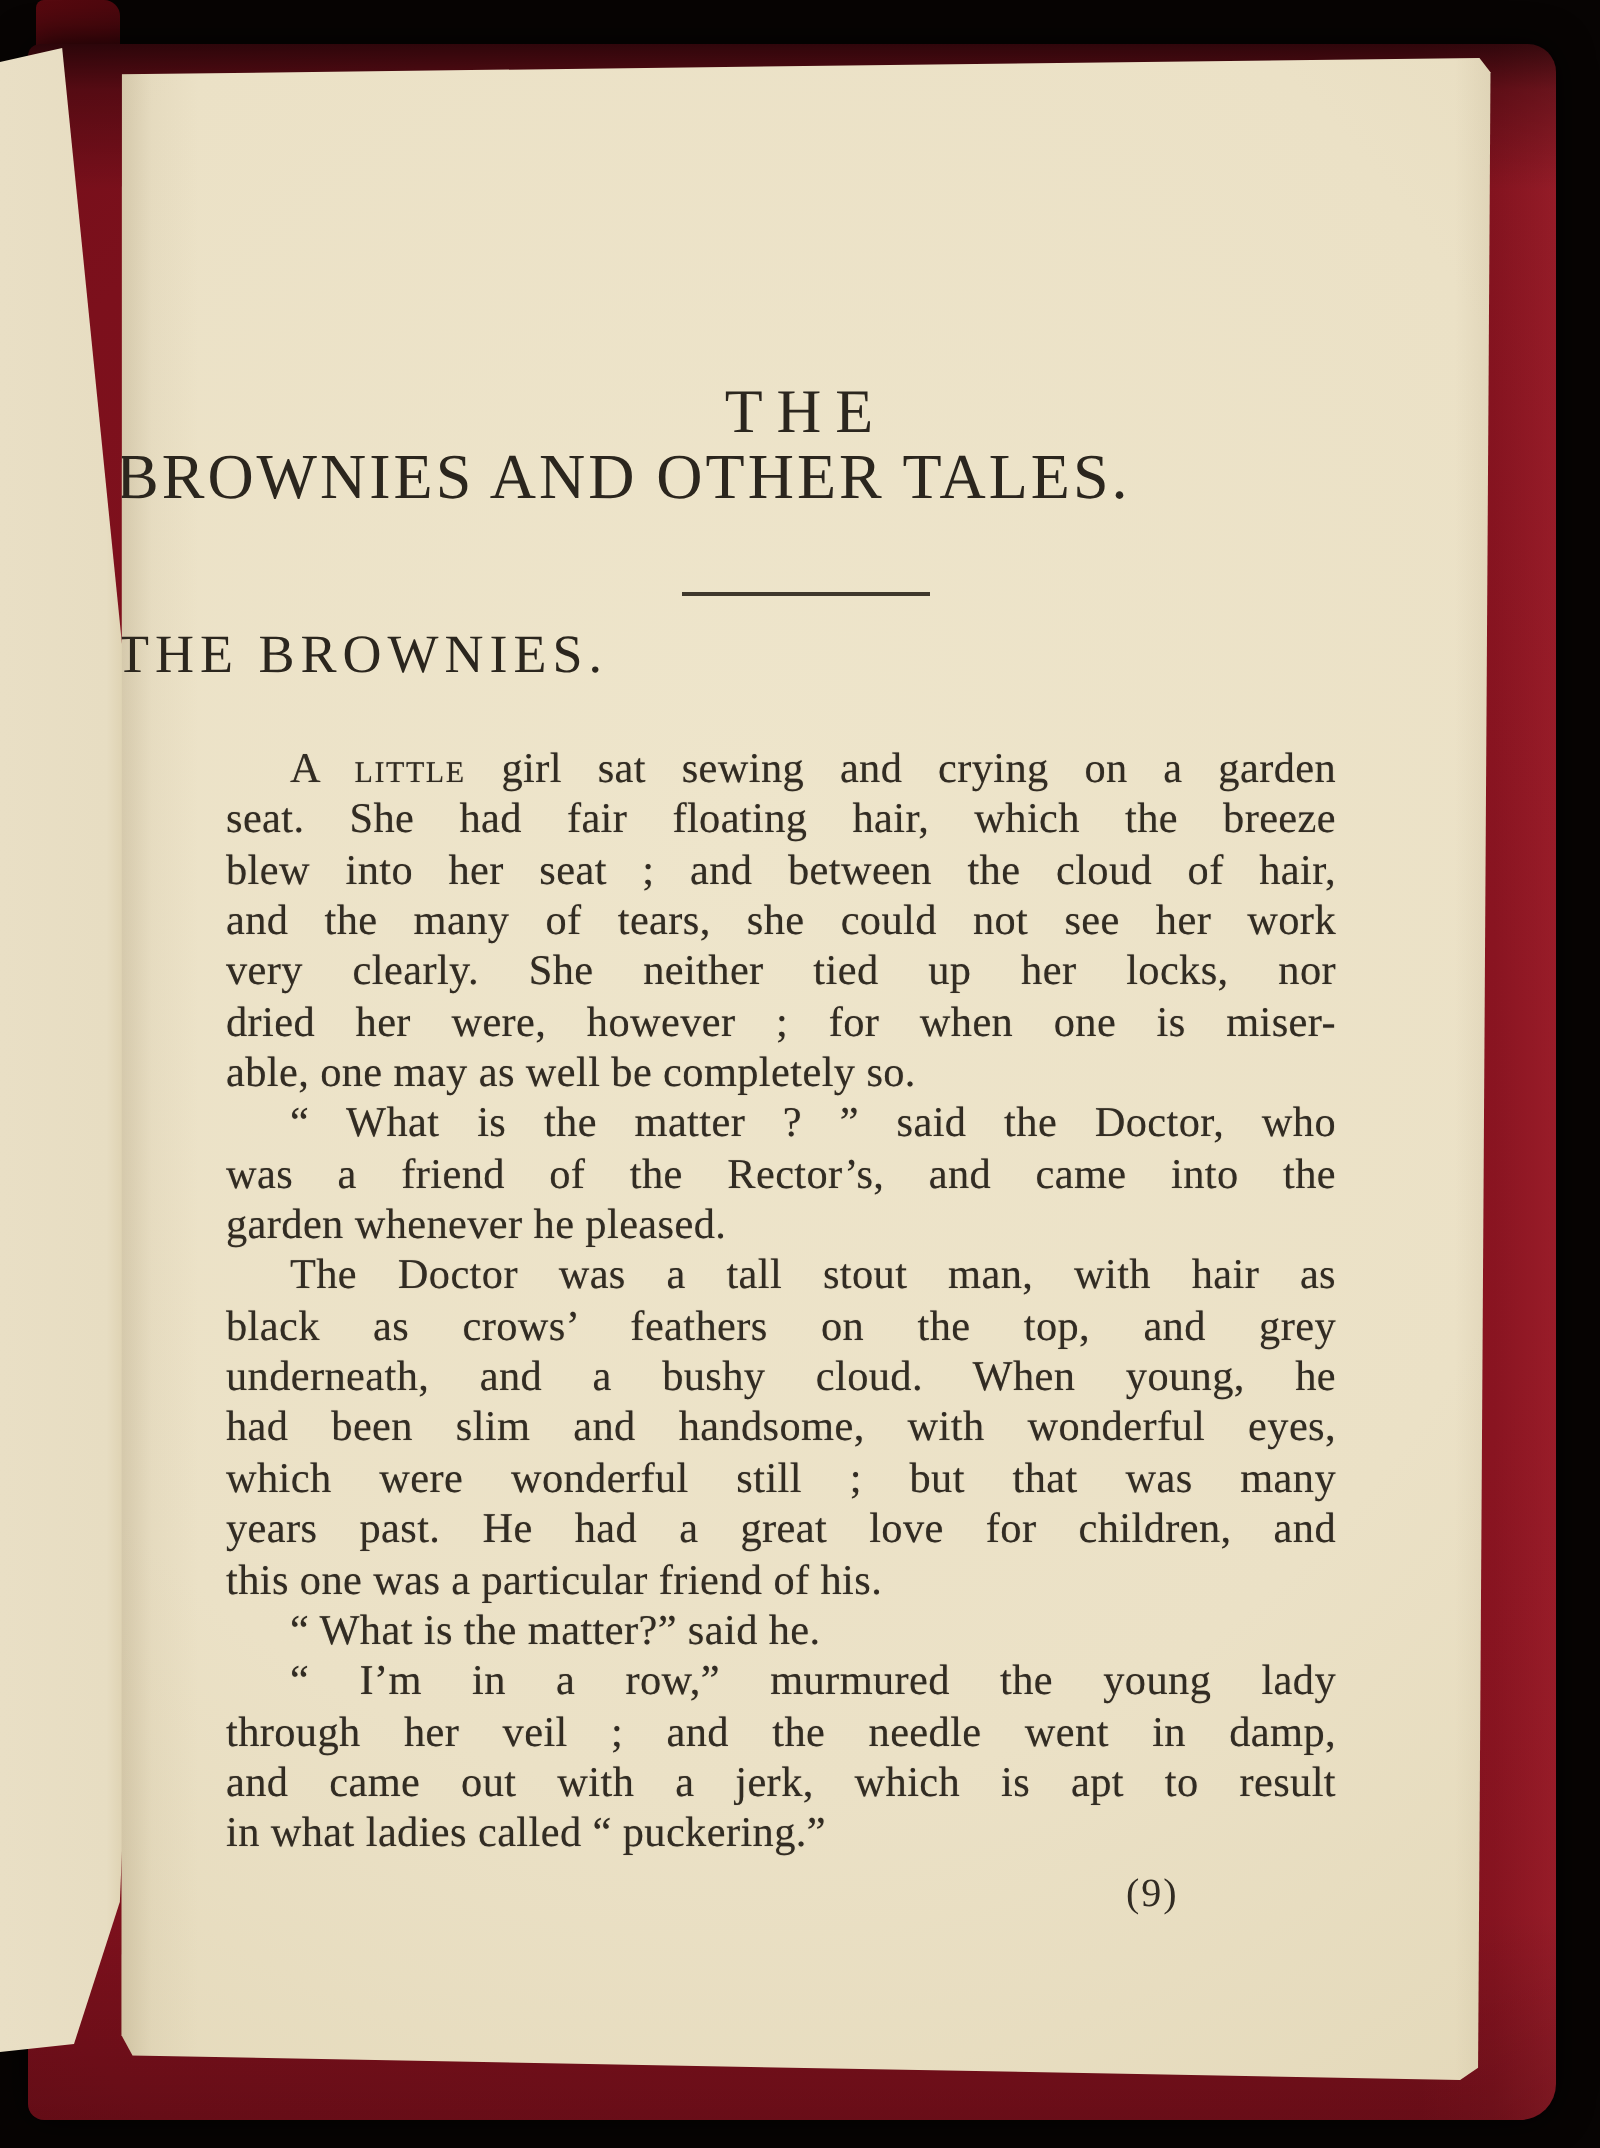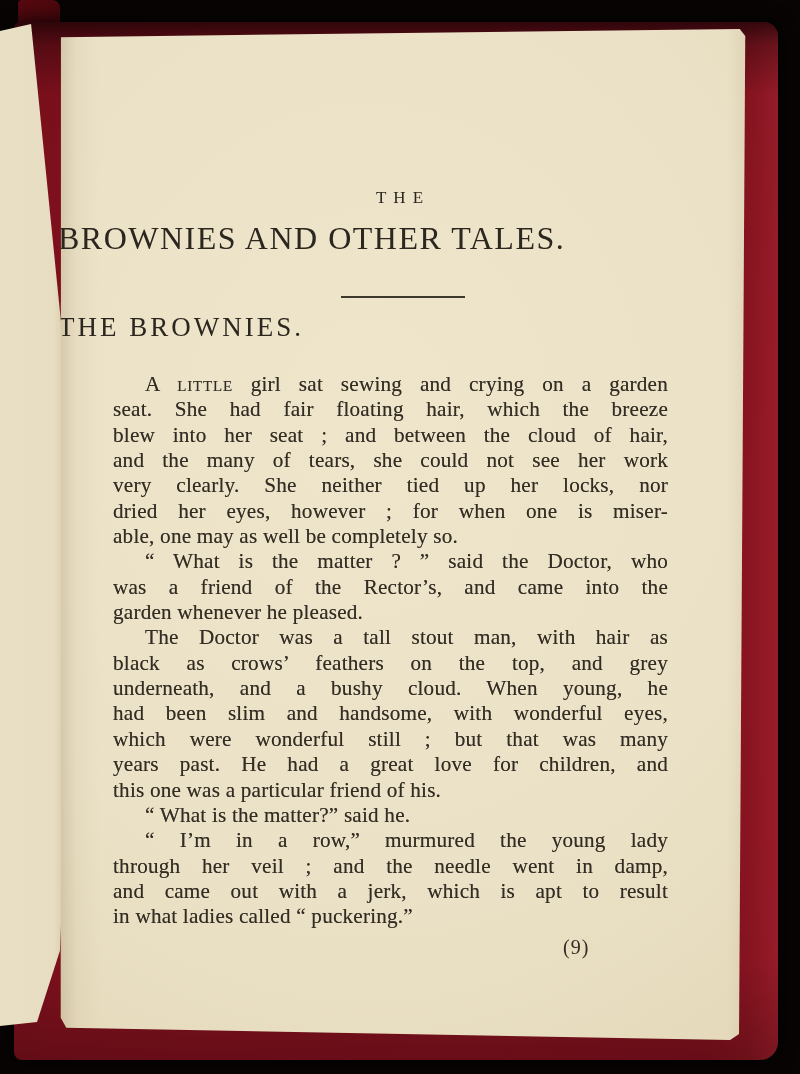--- a/index.html
+++ b/index.html
@@ -42,21 +42,21 @@
     background:
       linear-gradient(90deg, rgba(120,98,58,.22) 0%, rgba(120,98,58,.05) 2.6%, rgba(120,98,58,0) 6%),
       linear-gradient(270deg, rgba(120,98,58,.10) 0%, rgba(120,98,58,0) 3%),
       radial-gradient(120% 92% at 45% 38%, #eee5cb 0%, #ebe1c6 52%, #e4d9ba 82%, #dcd0ae 100%);
     clip-path:polygon(0.43% 0.9%, 98.8% 0.1%, 99.6% 0.8%, 98.7% 99.2%, 97.4% 99.8%, 1.2% 98.6%, 0.4% 97.6%);
     color:#322c23;
   }
 
   .half-title{
     position:absolute;top:160px;left:0;width:100%;
-    text-align:center;font-size:17px;letter-spacing:7px;
+    text-align:center;font-size:31px;letter-spacing:7px;
     color:#2b261e;font-weight:500;
   }
   .book-title{
     position:absolute;top:192px;left:0;width:100%;
     text-align:left;font-size:32px;letter-spacing:1.5px;
     color:#2b261e;font-weight:400;white-space:nowrap;
   }
   .title-rule{
     position:absolute;top:268px;left:50%;margin-left:-62px;
     width:124px;height:2px;background:#3f382c;border:none;
@@ -102,21 +102,21 @@
     <div class="chapter-title">THE BROWNIES.</div>
 
     <div class="body-text">
 
       <div class="para">
         <div class="line indent"><span>A</span> <span class="sc">little</span> <span>girl sat sewing and crying on a garden</span></div>
         <div class="line">seat.  She had fair floating hair, which the breeze</div>
         <div class="line">blew into her seat ;  and between the cloud of hair,</div>
         <div class="line">and the many of tears, she could not see her work</div>
         <div class="line">very clearly.  She neither tied up her locks, nor</div>
-        <div class="line">dried her eyes, however ;  for when one is miser-</div>
+        <div class="line">dried her were, however ;  for when one is miser-</div>
         <div class="line last">able, one may as well be completely so.</div>
       </div>
 
       <div class="para">
         <div class="line indent">“ What is the matter ? ” said the Doctor, who</div>
         <div class="line">was a friend of the Rector’s, and came into the</div>
         <div class="line last">garden whenever he pleased.</div>
       </div>
 
       <div class="para">

